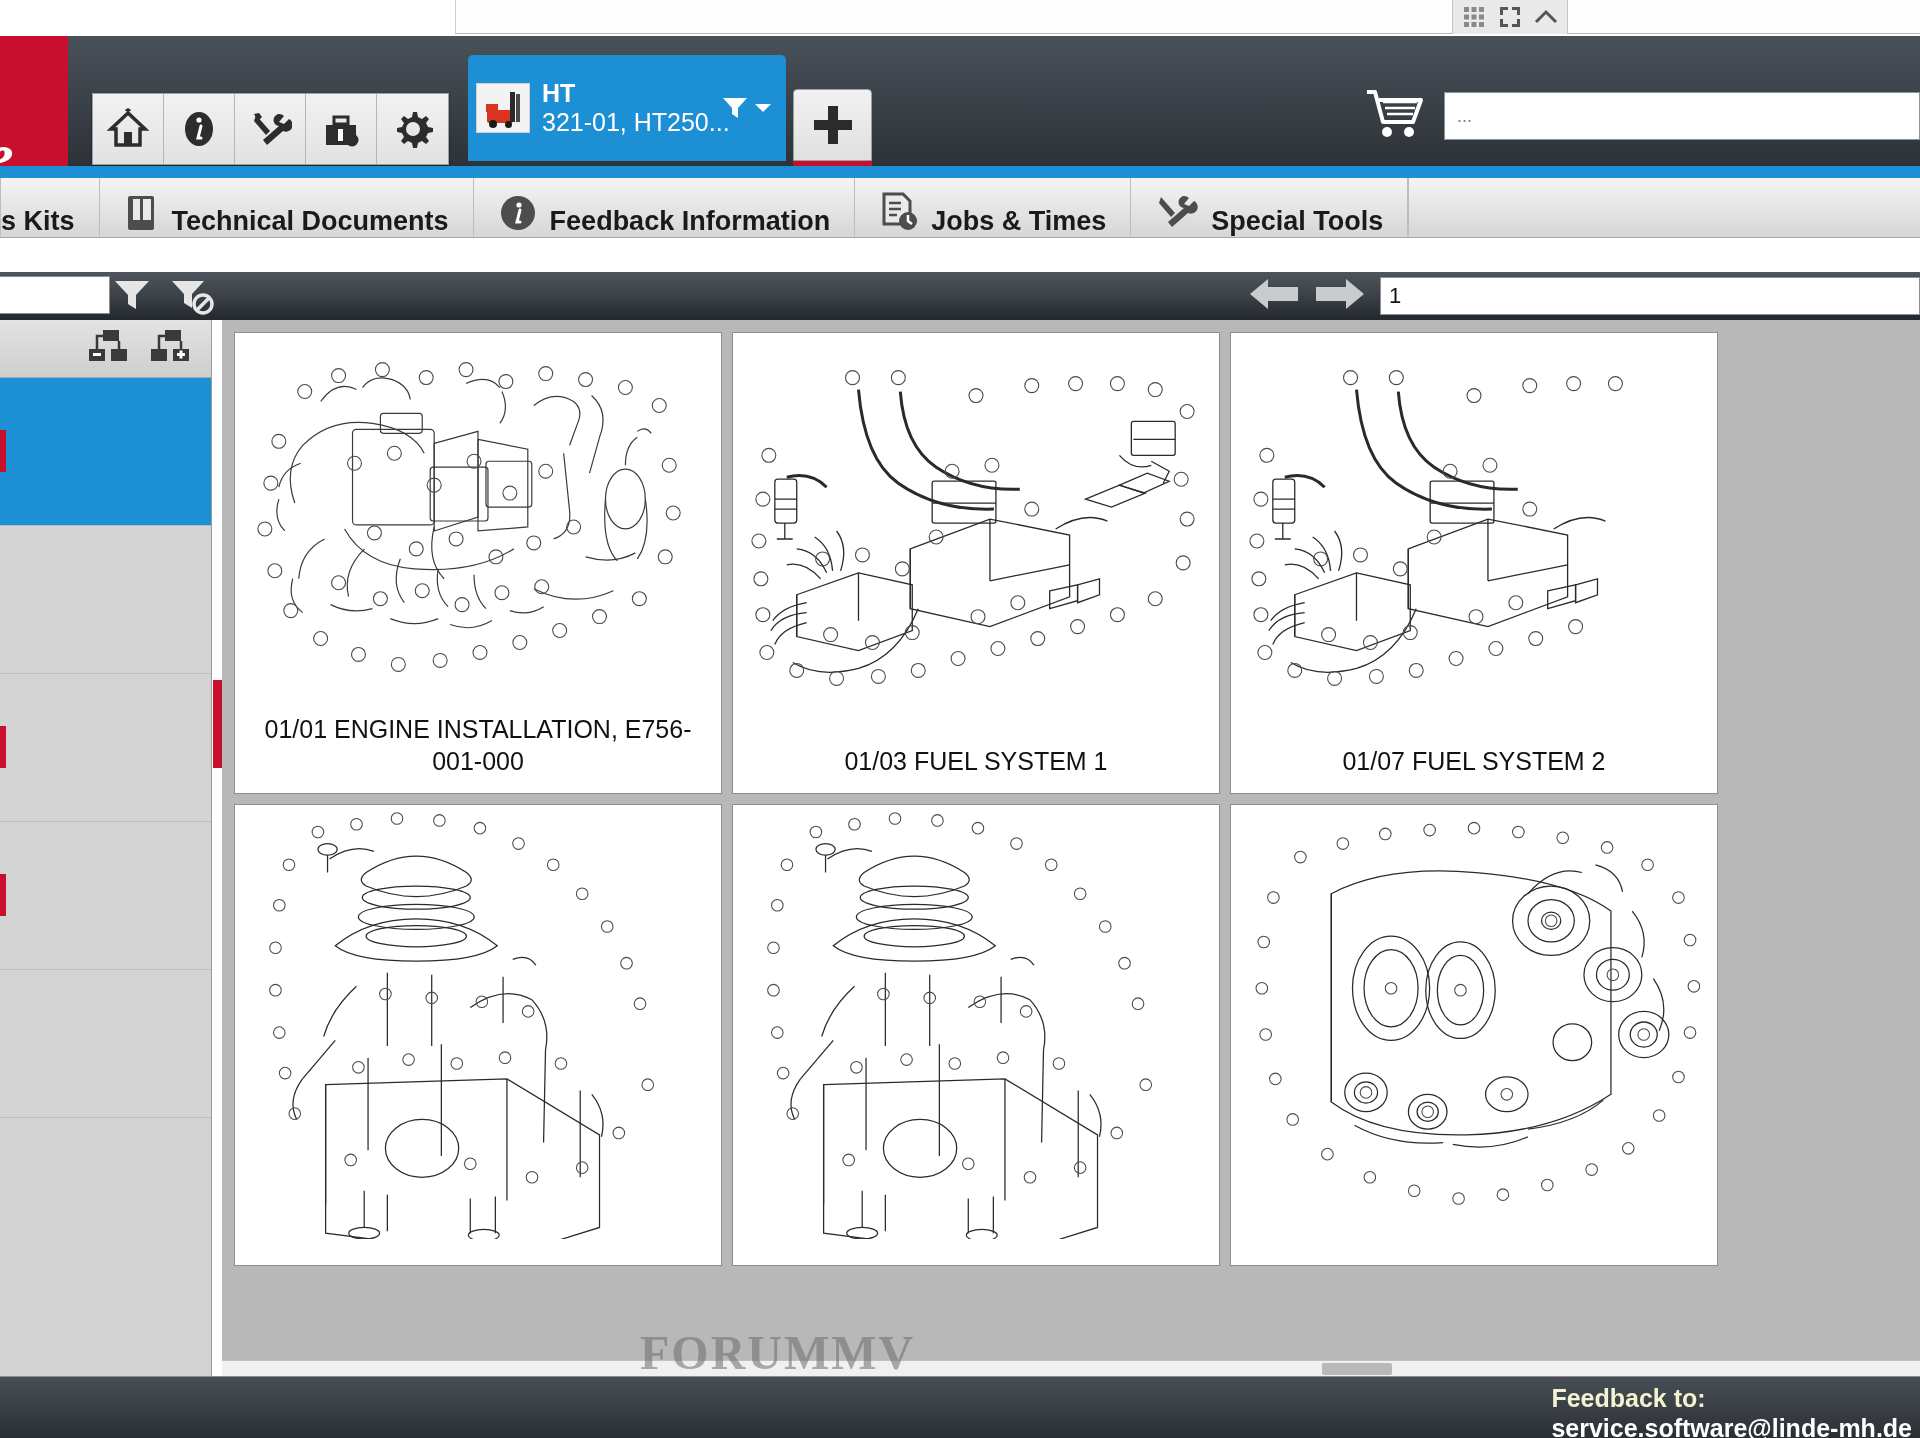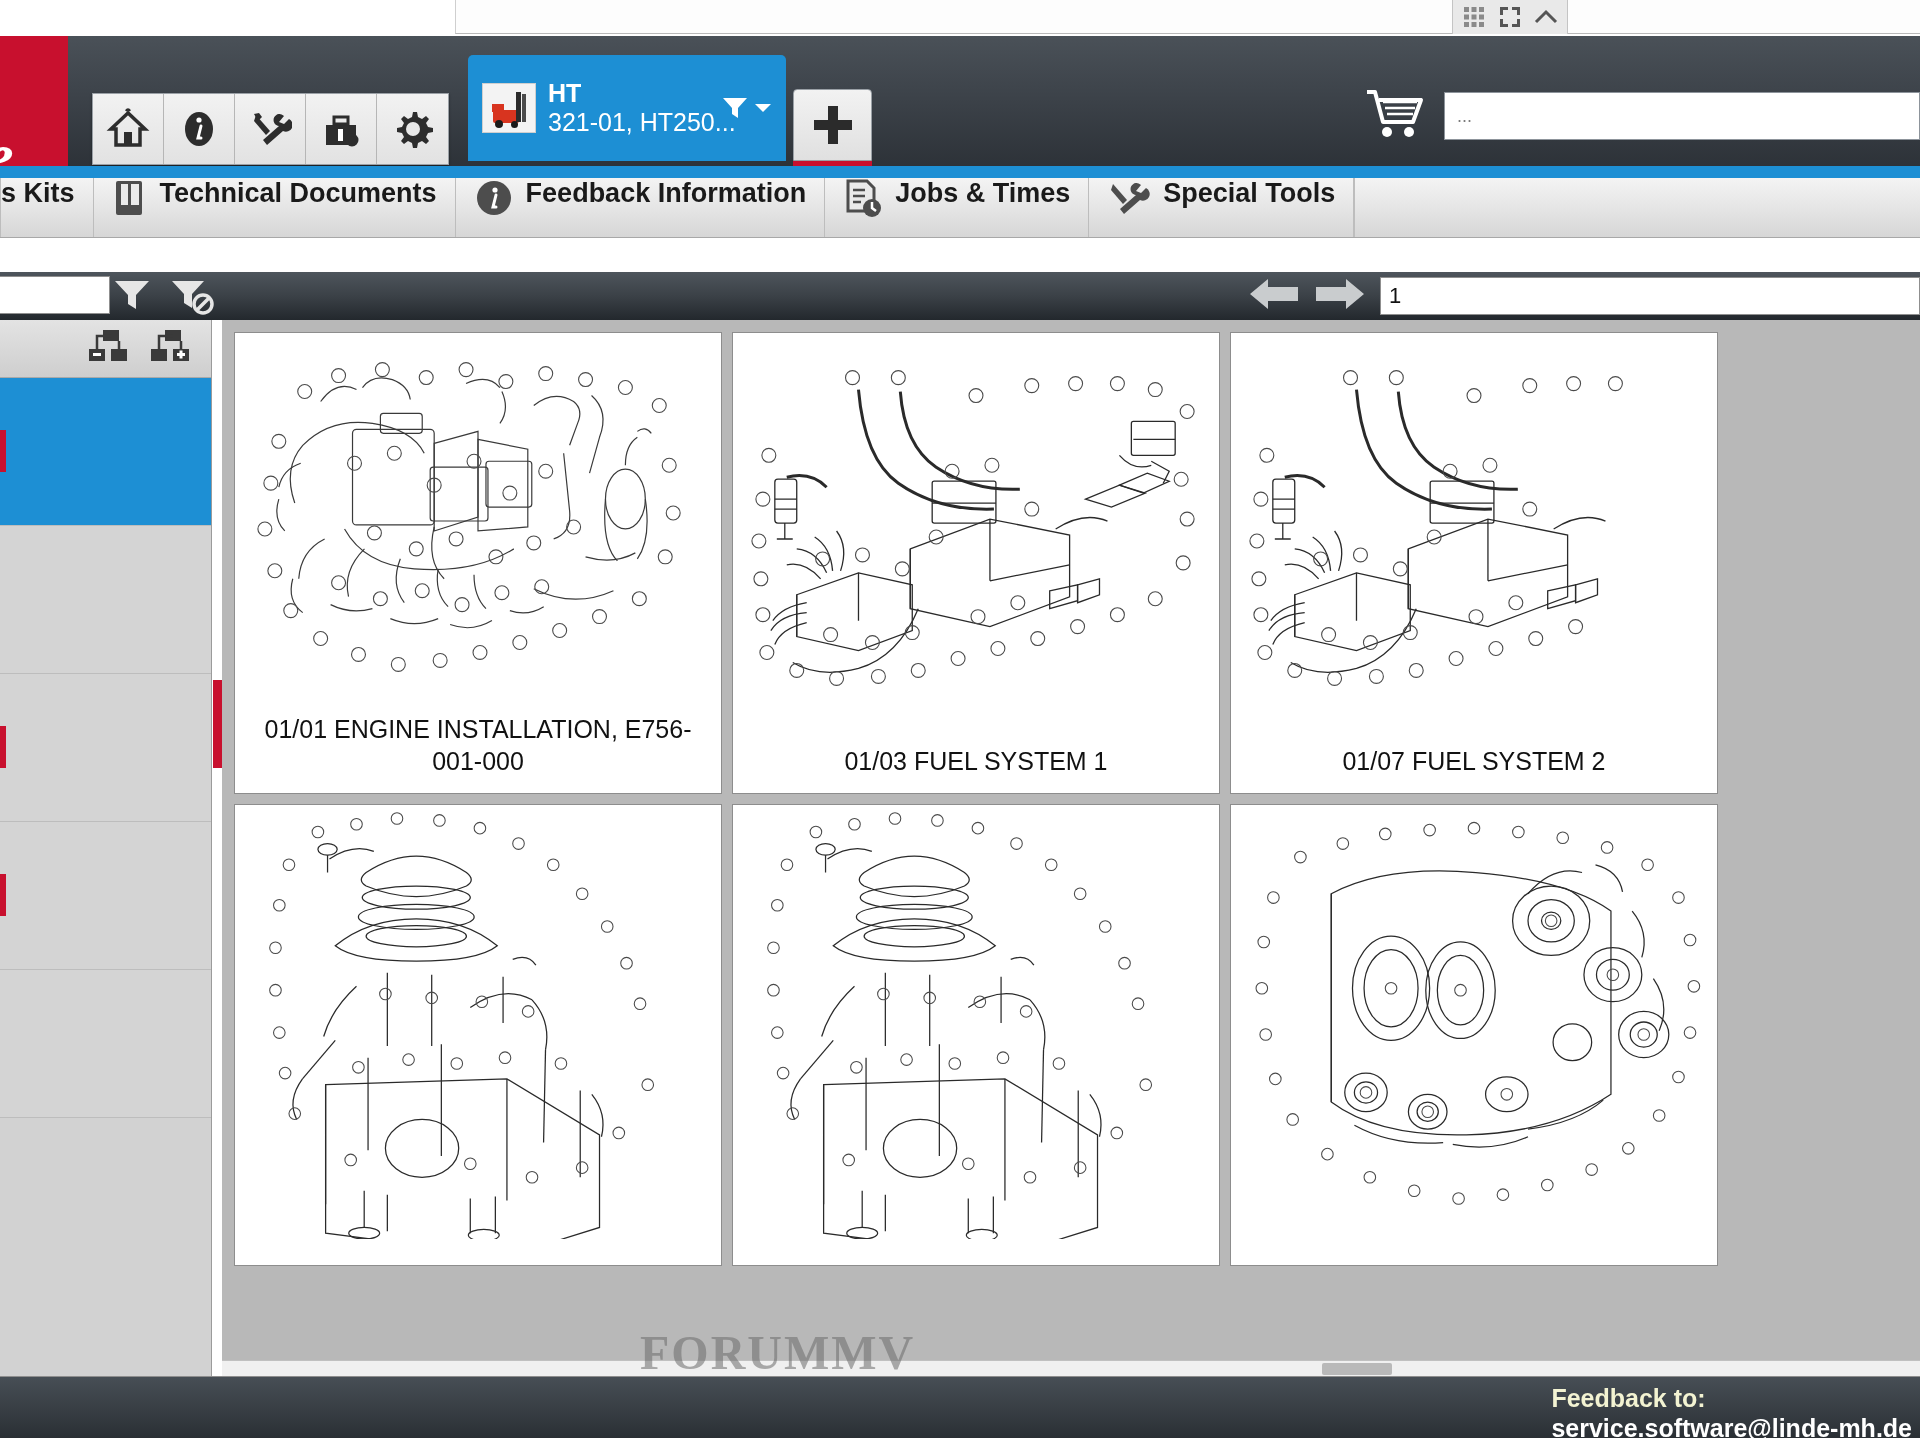--- a/index.html
+++ b/index.html
@@ -65,21 +65,21 @@
   .icon-btn:last-child { border-right: none; }
   .icon-btn svg { display: block; }
 
   
   .veh-tab {
     position: absolute; left: 468px; top: 55px;
     width: 318px; height: 106px;
     background: #1d8fd4;
     border-radius: 5px 5px 0 0;
     display: flex; align-items: center;
-    padding: 0 14px;
+    padding: 0 8px;
     cursor: pointer;
   }
   .veh-thumb {
     width: 54px; height: 50px; flex: 0 0 54px;
     background: #f3f3f3; border: 1px solid #cfcfcf;
     position: relative; overflow: hidden;
   }
   .veh-thumb .truck-body { position:absolute; left:10px; top:26px; width:26px; height:13px; background:#d8341f; border-radius:2px; }
   .veh-thumb .truck-mast { position:absolute; left:33px; top:8px; width:5px; height:30px; background:#2b2b2b; }
   .veh-thumb .truck-mast2 { position:absolute; left:39px; top:10px; width:4px; height:28px; background:#4a4a4a; }
@@ -125,22 +125,22 @@
   }
 
   
   .menubar {
     position: absolute; left: 0; top: 178px; width: 1920px; height: 60px;
     background: linear-gradient(to bottom, #f4f4f4 0%, #e4e4e4 55%, #d6d6d6 100%);
     border-bottom: 1px solid #a8a8a8;
     display: flex; align-items: stretch;
   }
   .menu-item {
-    display: flex; align-items: flex-start; gap: 12px;
-    padding: 0 18px;
+    display: flex; align-items: flex-end; gap: 12px;
+    padding: 0 24px;
     border-right: 1px solid #bdbdbd;
     cursor: pointer;
     white-space: nowrap;
   }
   .menu-item:first-child { border-left: 1px solid #bdbdbd; }
   .menu-label { font-size: 27px; font-weight: 700; color: #1a1a1a; }
   .menu-fill { flex: 1 1 auto; border-left: 1px solid #bdbdbd; }
 
   
   .toolbar {

